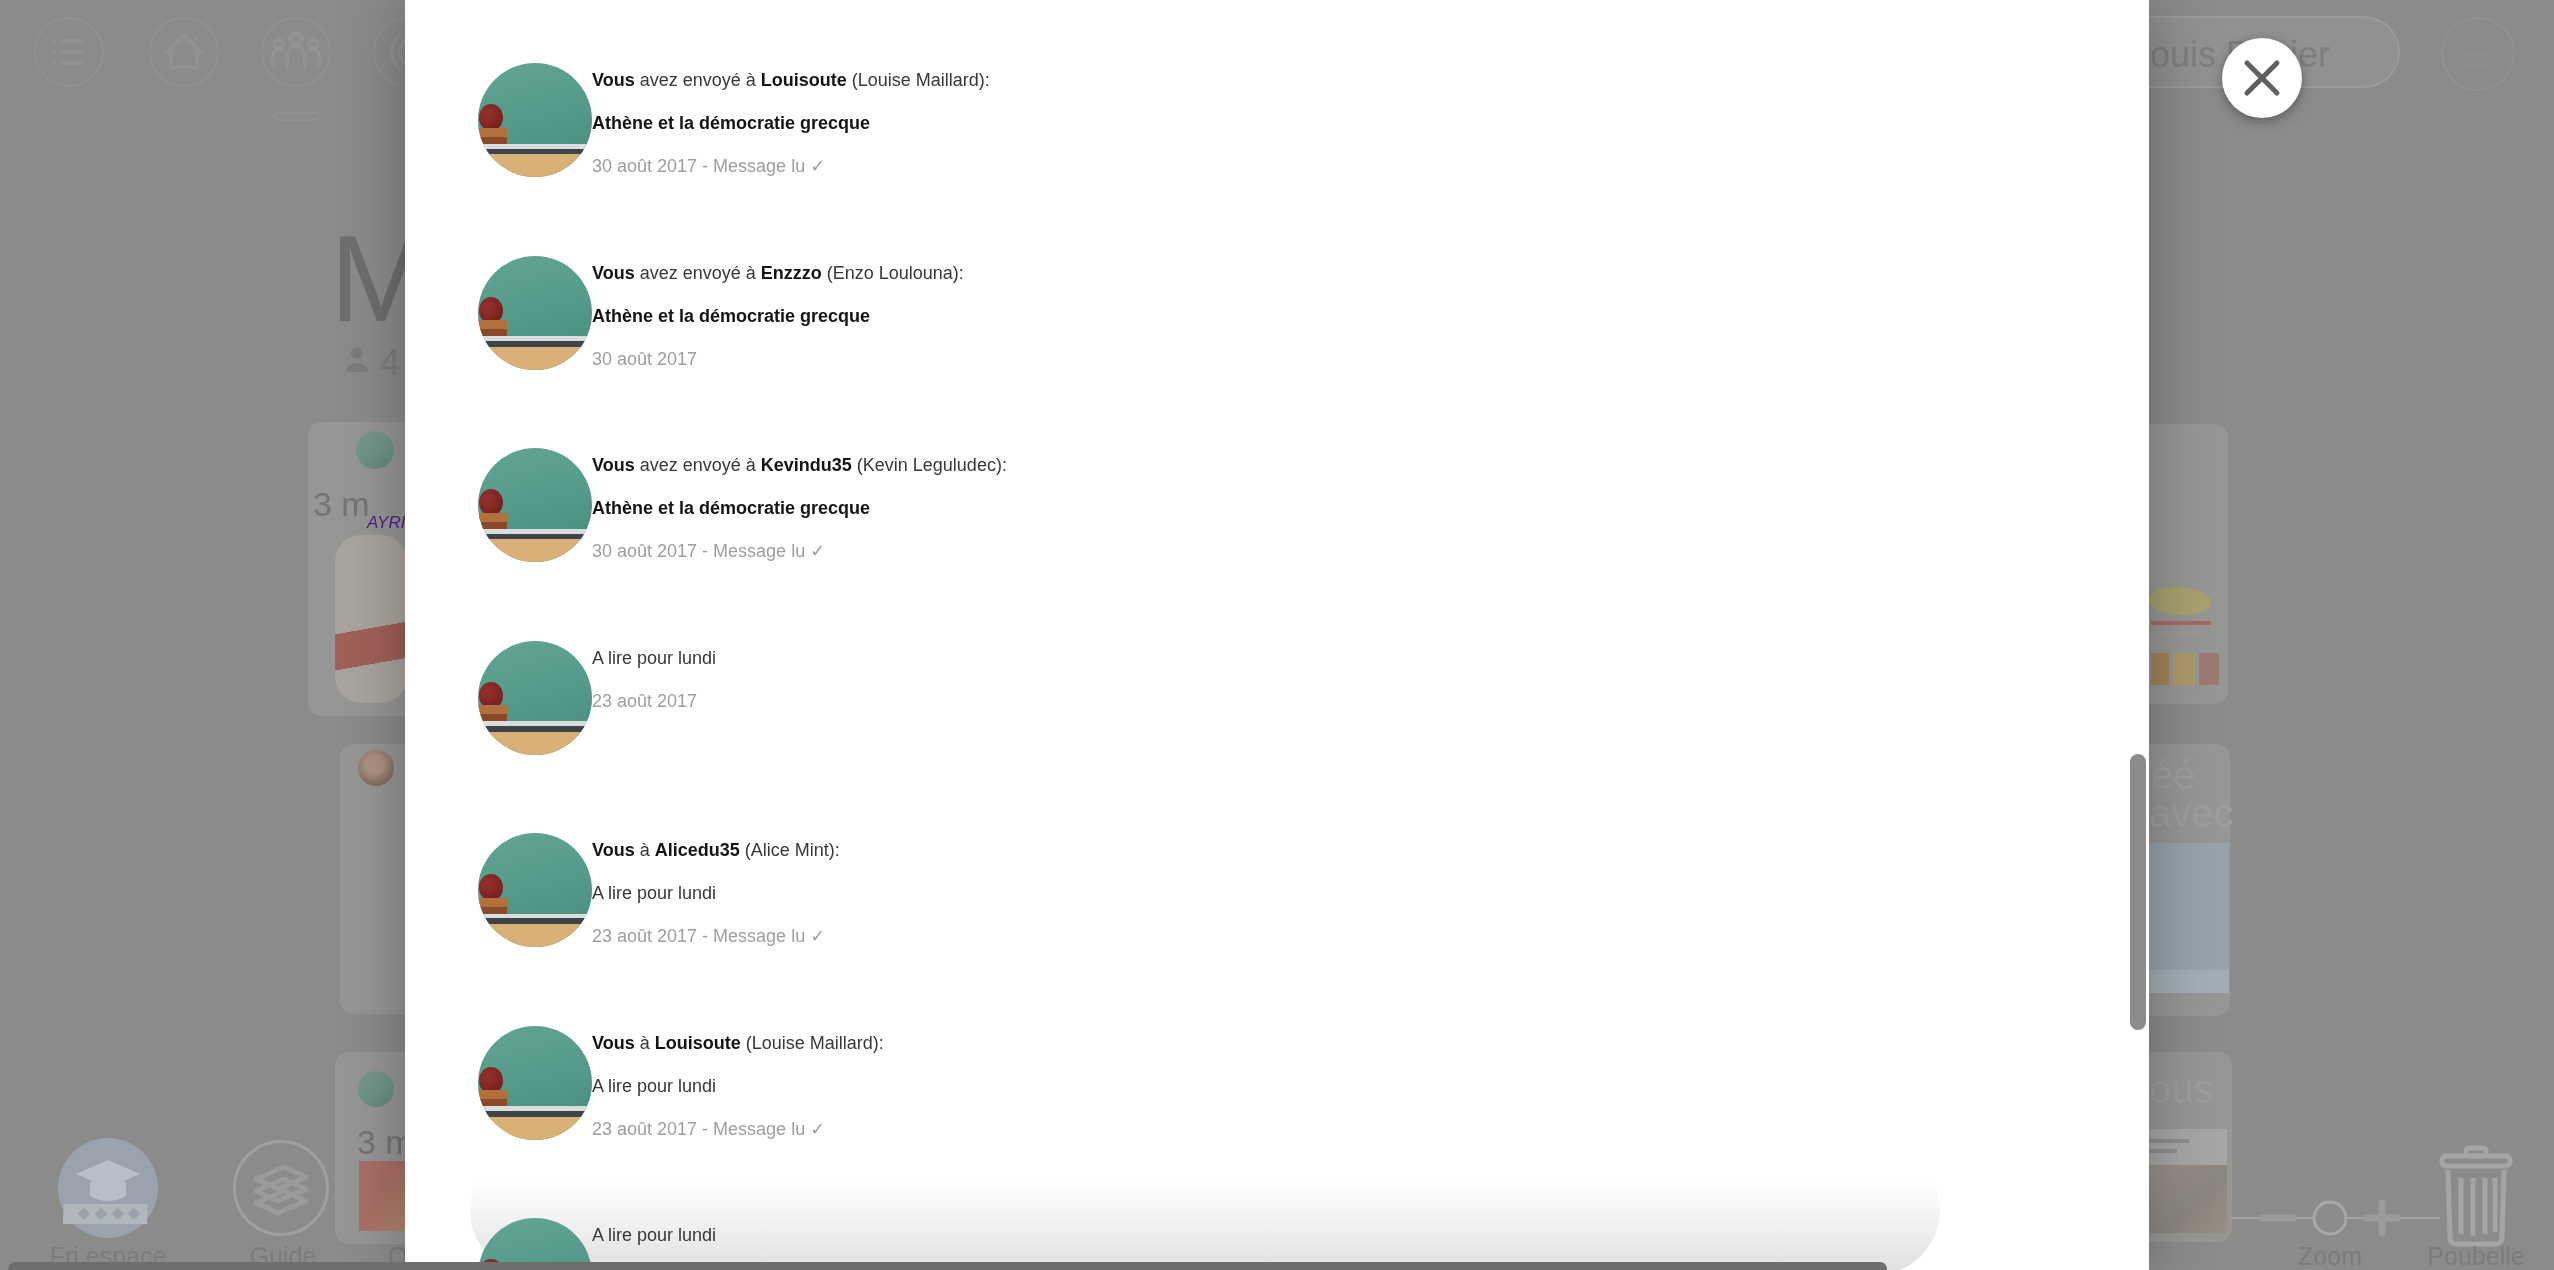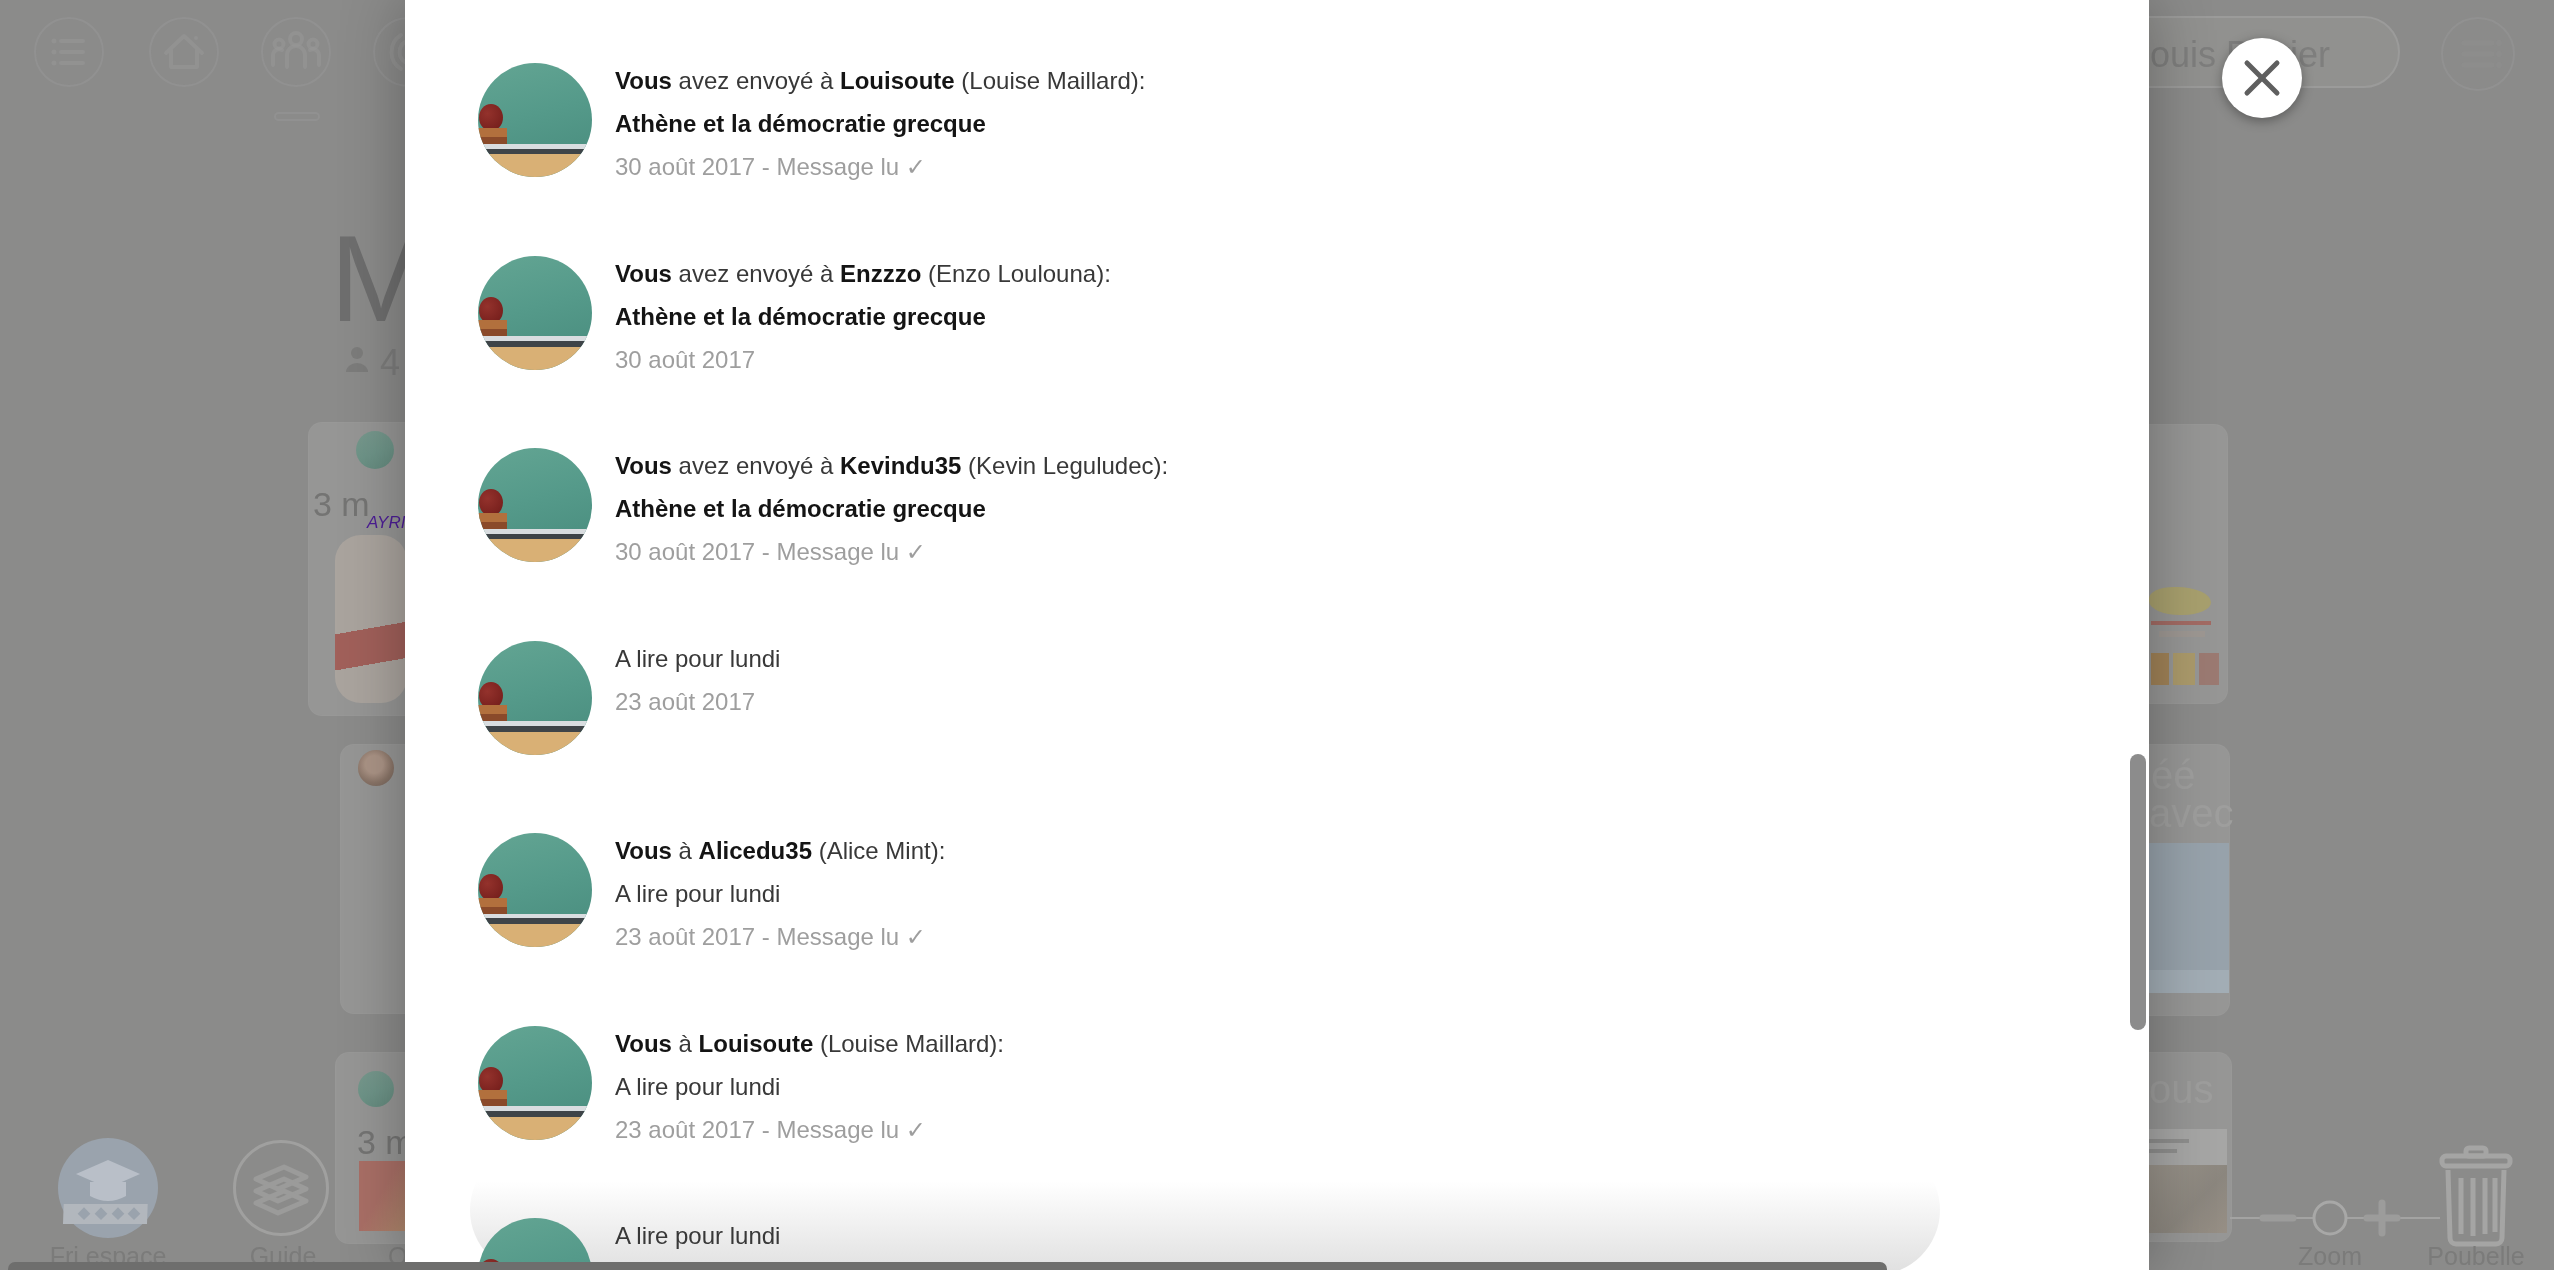--- a/index.html
+++ b/index.html
@@ -34,21 +34,21 @@
   .msg{position:absolute;left:73px;display:flex;align-items:flex-start;}
   .avatar{position:relative;width:114px;height:114px;border-radius:50%;overflow:hidden;
           background:linear-gradient(165deg,#63a593 0%,#559a8a 45%,#4c9081 80%);flex:0 0 auto;}
   .avatar .tray{position:absolute;left:0;right:0;bottom:20%;height:9%;
                 background:linear-gradient(#d9dde0 0 45%,#3f4448 45% 100%);}
   .avatar .floor{position:absolute;left:0;right:0;bottom:0;height:20%;background:#d9b075;}
   .avatar .apple{position:absolute;left:1%;top:36%;width:21%;height:24%;border-radius:50%;
                  background:radial-gradient(circle at 35% 35%,#94322c,#6e1a18);}
   .avatar .books{position:absolute;left:0;top:57%;width:25%;height:14%;
                  background:linear-gradient(#b2703d 0 55%,#8a4a2a 55%);}
-  .msg .txt{margin-left:23px;margin-top:-4px;font-size:24px;line-height:43px;color:#383838;
+  .msg .txt{margin-top:-4px;font-size:18px;line-height:43px;color:#383838;
             white-space:nowrap;}
   .msg .txt b{color:#141414;font-weight:700;}
   .msg .subject{color:#383838;}
   .msg .subject.bold{font-weight:700;color:#141414;}
   .msg .date{color:#9e9e9e;}
   #scroll-thumb{position:absolute;left:1725px;top:754px;width:16px;height:276px;border-radius:9px;
                 background:#8c8c8c;z-index:3;}
 
   
   #close-btn{position:absolute;left:2222px;top:38px;width:80px;height:80px;border-radius:50%;

